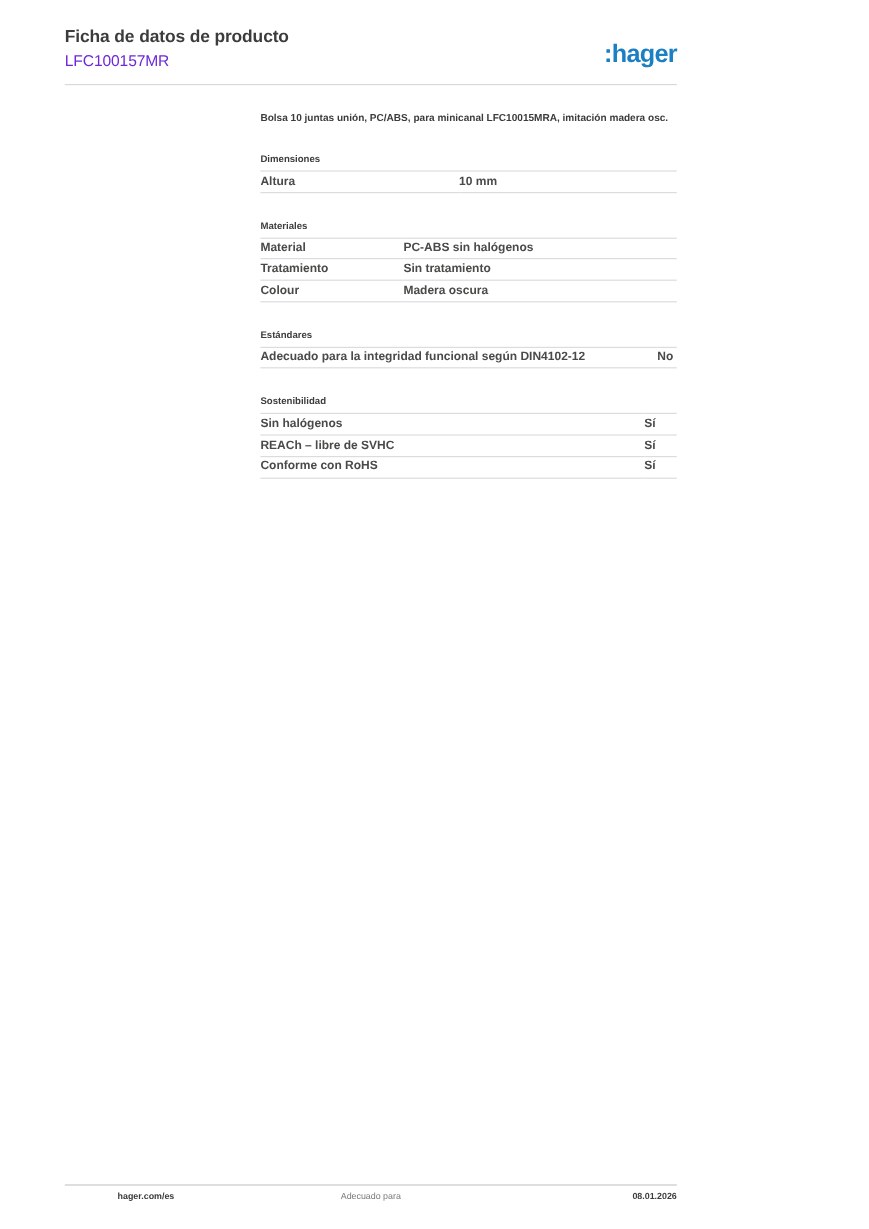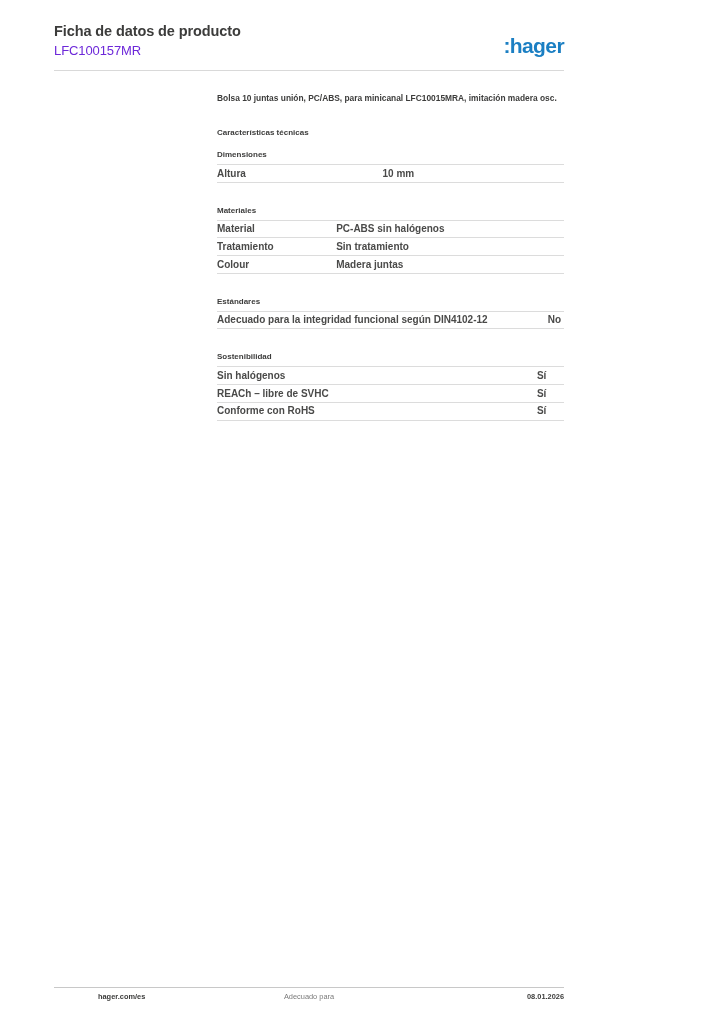--- a/index.html
+++ b/index.html
@@ -169,21 +169,20 @@
     <h1 class="header-title">Ficha de datos de producto</h1>
     <div class="header-subtitle">LFC100157MR</div>
     <div class="logo">:hager</div>
   </div>
   <div class="header-rule"></div>
 
   <div class="content">
 
     <div class="product-desc">Bolsa 10 juntas unión, PC/ABS, para minicanal LFC10015MRA, imitación madera osc.</div>
 
-    <div class="section-heading">Características técnicas</div>
 
     <div class="group">
       <div class="group-title">Dimensiones</div>
       <table class="spec-table">
         <tbody>
           <tr class="spec-row">
             <td class="spec-label">Altura</td>
             <td class="spec-value">10 mm</td>
           </tr>
         </tbody>
@@ -197,21 +196,21 @@
           <tr class="spec-row">
             <td class="spec-label">Material</td>
             <td class="spec-value">PC-ABS sin halógenos</td>
           </tr>
           <tr class="spec-row">
             <td class="spec-label">Tratamiento</td>
             <td class="spec-value">Sin tratamiento</td>
           </tr>
           <tr class="spec-row">
             <td class="spec-label">Colour</td>
-            <td class="spec-value">Madera juntas</td>
+            <td class="spec-value">Madera oscura</td>
           </tr>
         </tbody>
       </table>
     </div>
 
     <div class="group">
       <div class="group-title">Estándares</div>
       <table class="spec-table">
         <tbody>
           <tr class="spec-row">

